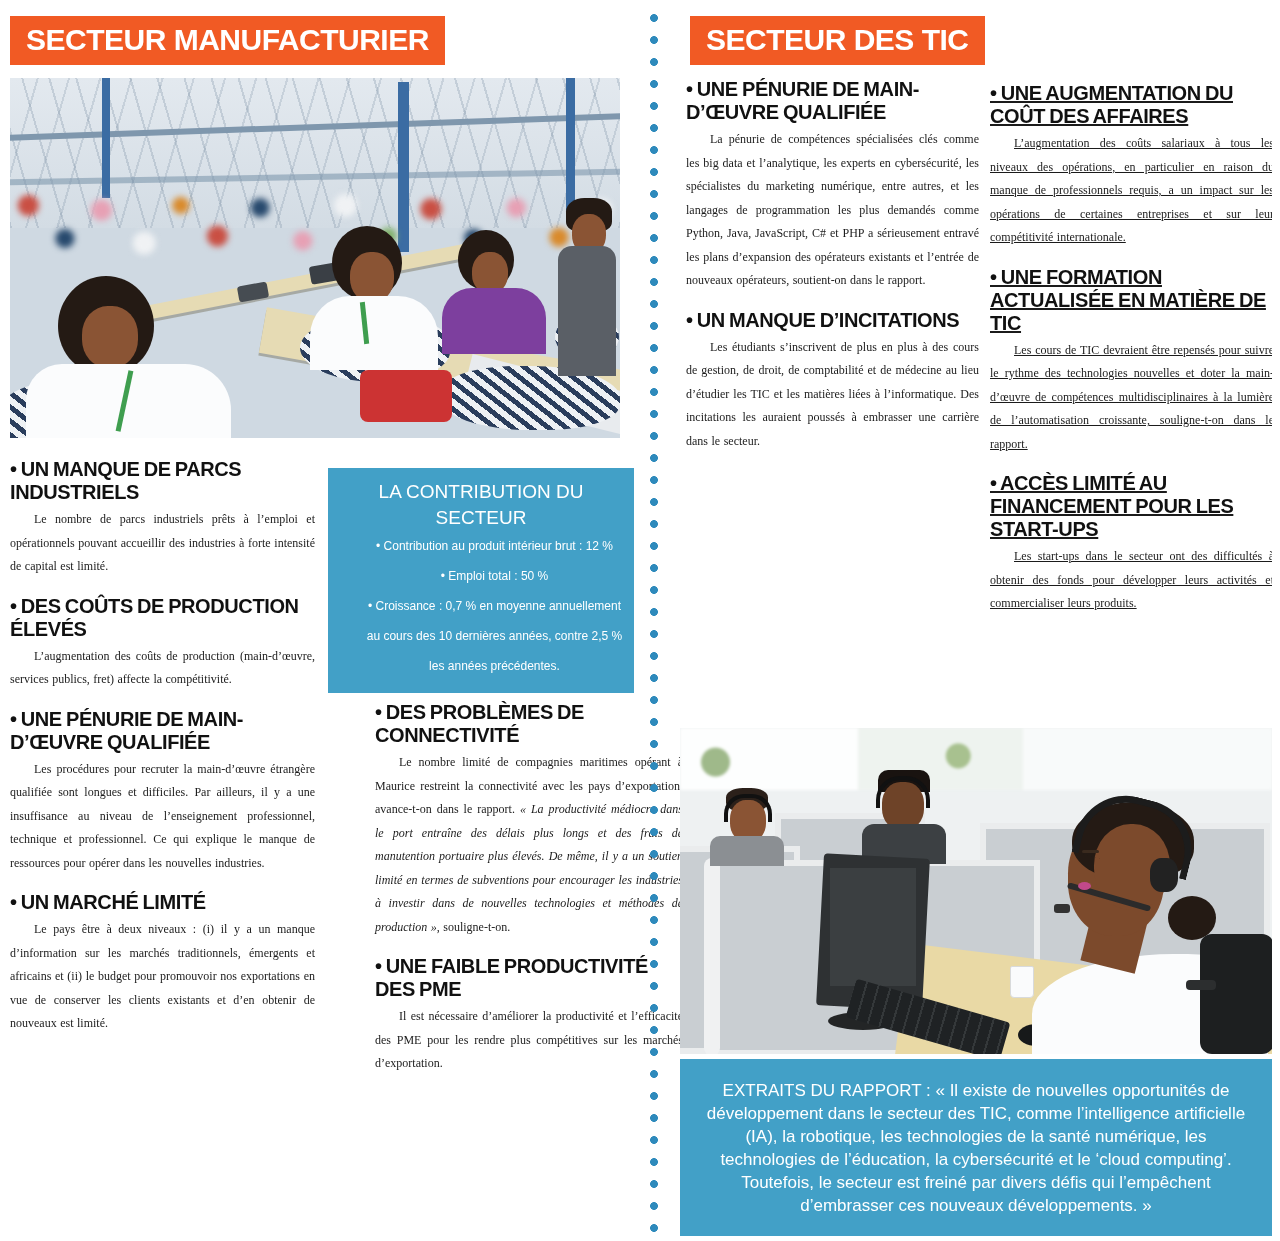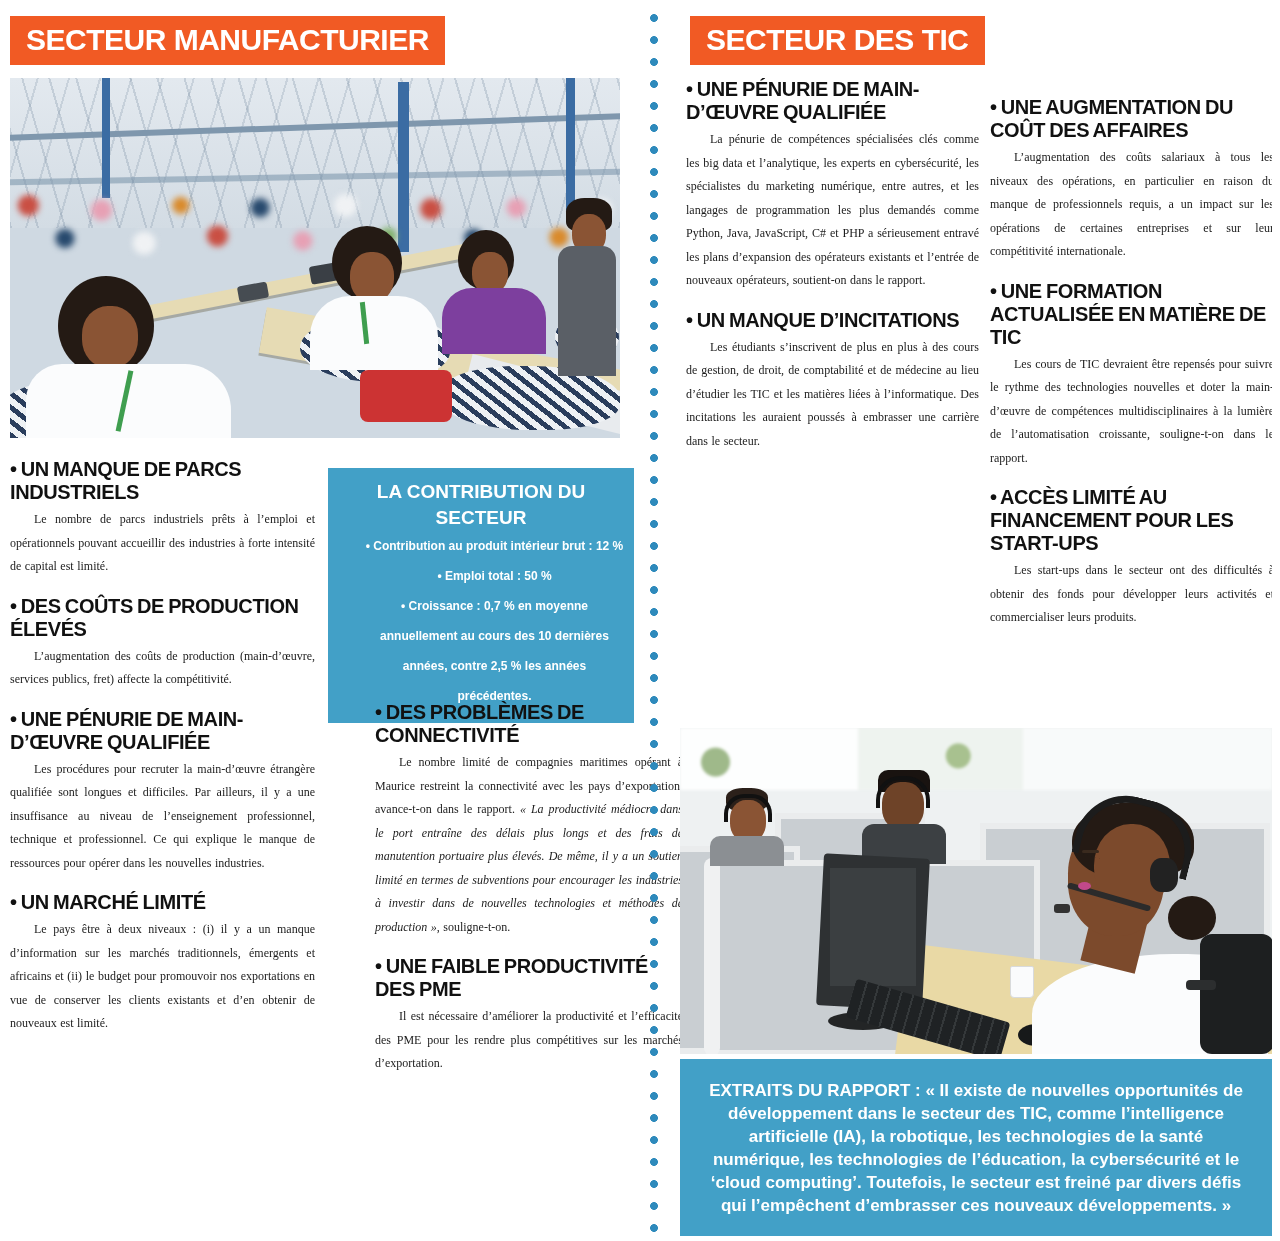--- a/index.html
+++ b/index.html
@@ -16,33 +16,33 @@
   
   #dot-sep{position:absolute;left:648px;top:8px;width:12px;height:1228px;
            background-image:radial-gradient(circle at 6px 10px,#2e8abc 3.6px,rgba(46,138,188,0) 4.2px);
            background-size:12px 22px;background-repeat:repeat-y;}
 
   
   .col{position:absolute;}
   #mfg-col1{left:10px;top:446px;width:305px;}
   #mfg-col2{left:327px;top:701px;width:308px;margin-left:48px;}
   #tic-col1{left:686px;top:66px;width:293px;}
-  #tic-col2{left:990px;top:84px;width:284px;}
+  #tic-col2{left:990px;top:70px;width:284px;text-decoration:underline;}
 
   .topic{margin:0 0 16px 0;}
   .topic h3{margin:0 0 4px 0;font-family:"Liberation Sans",sans-serif;font-weight:bold;
             font-size:20px;line-height:23px;color:#111;letter-spacing:-0.4px;word-spacing:-1px;}
   .topic p{margin:0;font-size:12px;line-height:23.5px;text-align:justify;text-indent:24px;
            word-spacing:0.5px;}
   .quote{font-style:italic;}
   .first-gap{margin-top:12px;}
 
   
   .bluebox{position:absolute;background:#42a0c7;color:#ffffff;box-sizing:border-box;
-           font-family:"Liberation Sans",sans-serif;font-weight:bold;text-align:center;}
+           font-family:"Liberation Sans",sans-serif;font-weight:normal;text-align:center;}
   #contrib-box{left:328px;top:468px;width:306px;min-height:210px;padding:11px 10px 12px;}
   #contrib-box .bx-title{font-size:19px;line-height:26px;}
   #contrib-box .bx-item{font-size:12px;line-height:30px;margin-left:27px;}
   #extract-box{left:680px;top:1059px;width:592px;height:177px;padding:24px 24px;
                display:flex;align-items:center;justify-content:center;}
   #extract-box .bx-text{font-size:17px;line-height:23px;}
 
   
   .photo{position:absolute;overflow:hidden;}
   #factory-photo{left:10px;top:78px;width:610px;height:360px;background:#cfd9e2;}

